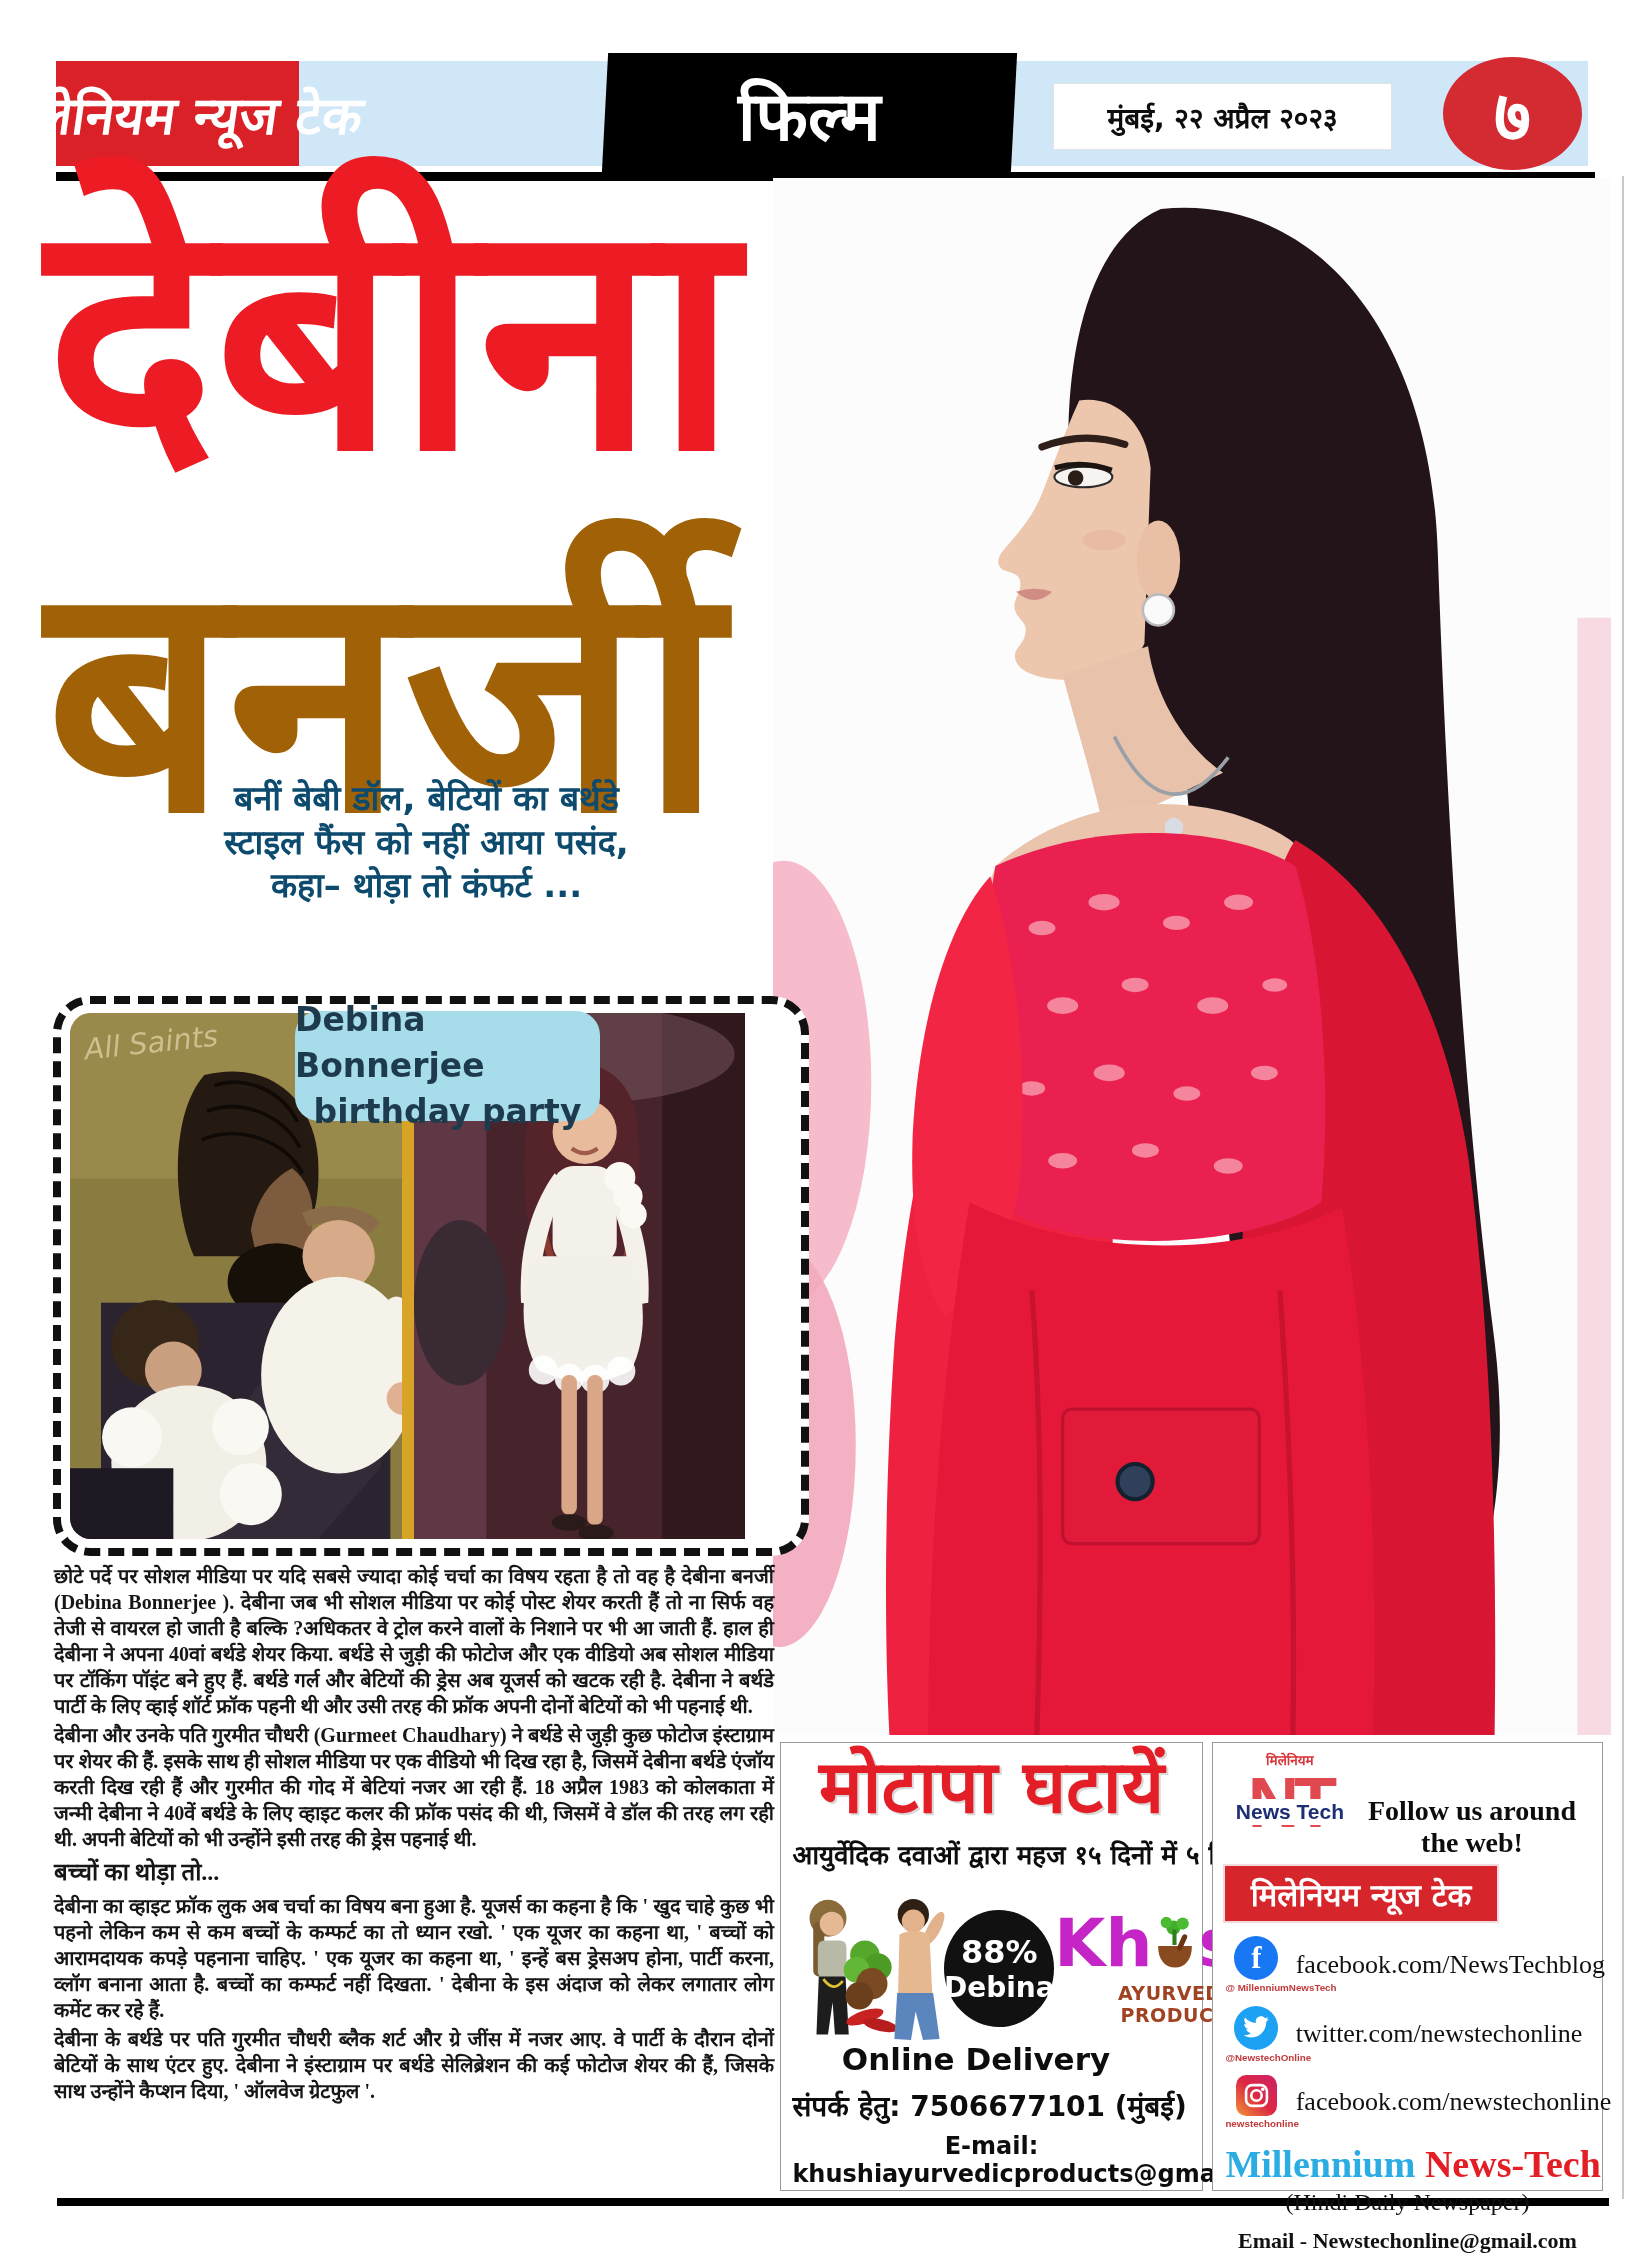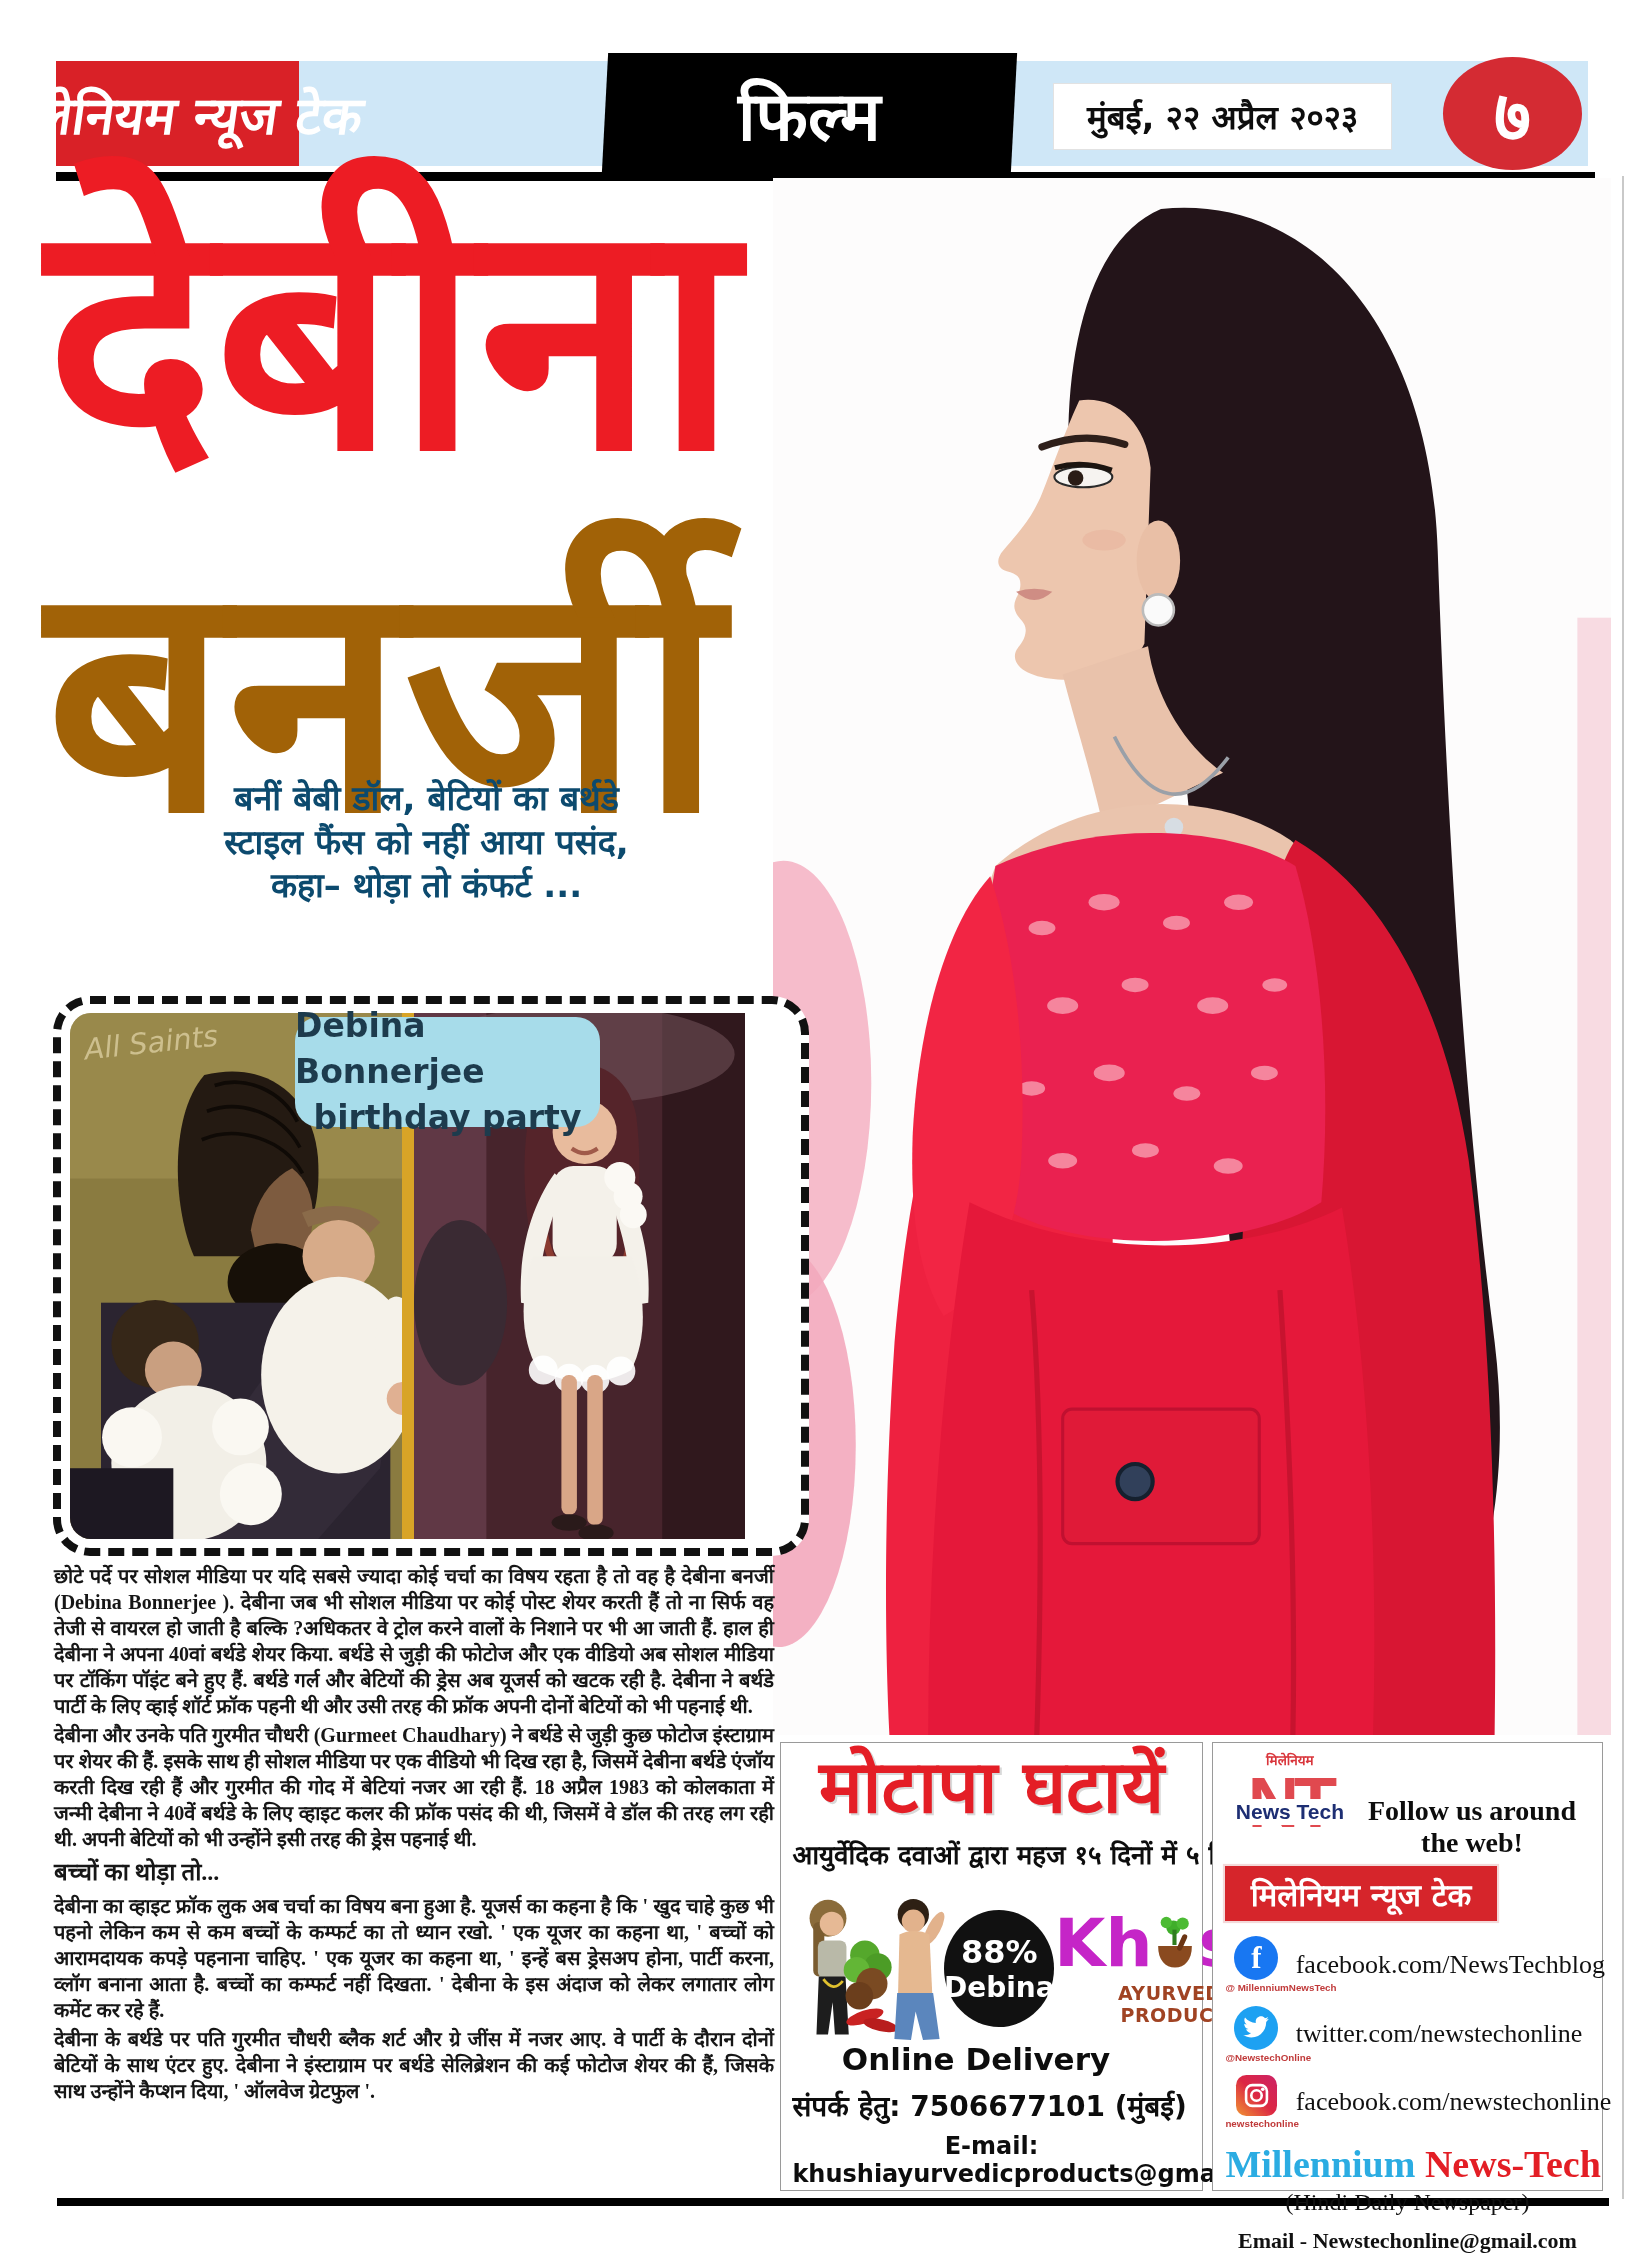--- a/index.html
+++ b/index.html
@@ -8,21 +8,21 @@
   
   .masthead-strip{position:absolute;left:56px;top:61px;width:1532px;height:105px;background:#cfe7f7;}
   .brand-box{position:absolute;left:0;top:0;width:243px;height:105px;background:#d92127;
              display:flex;align-items:center;justify-content:center;}
   .brand-box span{color:#fff;font-size:52px;font-weight:bold;transform:skewX(-8deg);white-space:nowrap;}
   .film-box{position:absolute;left:549px;top:-8.3px;width:409px;height:120px;background:#000;
             transform:skewX(-3deg);display:flex;align-items:center;justify-content:center;}
   .film-box span{color:#fff;font-size:68px;font-weight:bold;transform:skewX(3deg);}
   .date-box{position:absolute;left:997px;top:22px;width:337px;height:65px;background:#fff;border:1px solid #e2e2e2;
             display:flex;align-items:center;justify-content:center;}
-  .date-box span{color:#0d0d0d;font-size:33px;font-weight:bold;white-space:nowrap;}
+  .date-box span{color:#0d0d0d;font-size:28px;font-weight:bold;white-space:nowrap;}
   .page-circle{position:absolute;left:1387px;top:-4.1px;width:139px;height:113px;background:#d42b33;border-radius:50%;
                display:flex;align-items:center;justify-content:center;}
   .page-circle span{color:#fff;font-size:71px;font-weight:bold;}
   .rule-top{position:absolute;left:56px;top:172px;width:1539px;height:8.8px;background:#000;}
   .rule-bottom{position:absolute;left:57px;top:2198px;width:1552px;height:8.3px;background:#000;}
   .scan-line{position:absolute;left:1622px;top:176px;width:2.1px;height:2023px;background:#c9c9c9;}
   
   .headline-red{position:absolute;left:46px;top:158px;z-index:6;color:#ed1c24;font-size:318px;line-height:1.12;
                 font-weight:bold;white-space:nowrap;}
   .headline-black{position:absolute;left:46px;top:520px;z-index:6;color:#a16207;font-size:318px;line-height:1.12;
@@ -32,21 +32,21 @@
   
   .main-photo{position:absolute;left:773px;top:178px;width:838px;height:1557px;background:#fdfcfc;z-index:1;}
   .main-photo svg{display:block;}
   
   .collage{position:absolute;left:53px;top:996px;width:756px;height:560px;z-index:7;background:#fff;
            border:8.3px dashed #111;border-radius:37px;box-sizing:border-box;padding:9.3px;}
   .collage-inner{display:flex;width:100%;height:100%;overflow:hidden;border-radius:21px;}
   .collage-left{flex:0 0 46%;position:relative;overflow:hidden;}
   .collage-divider{width:11.4px;background:#d8a427;}
   .collage-right{flex:1;position:relative;overflow:hidden;}
-  .collage-label{position:absolute;left:234px;top:13px;width:305px;height:110px;background:#a7dcea;border-radius:24px;
+  .collage-label{position:absolute;left:234px;top:7px;width:305px;height:110px;background:#a7dcea;border-radius:24px;
                  display:flex;flex-direction:column;align-items:center;justify-content:center;z-index:3;}
   .collage-label div{color:#1d3b4d;font-size:33px;font-weight:bold;line-height:1.4;}
   
   .article{position:absolute;left:54px;top:1563px;width:720px;z-index:6;color:#161616;
            font-size:20px;line-height:1.3;text-align:justify;font-weight:bold;
            font-family:"Liberation Serif","DejaVu Sans",serif;}
   .article p{margin:0 0 3.1px 0;}
   .article .subhead{font-size:24px;margin:5.2px 0 4.1px 0;text-align:left;}
   
   .ad-khushi{position:absolute;left:780px;top:1742px;width:423px;height:449px;background:#fff;

